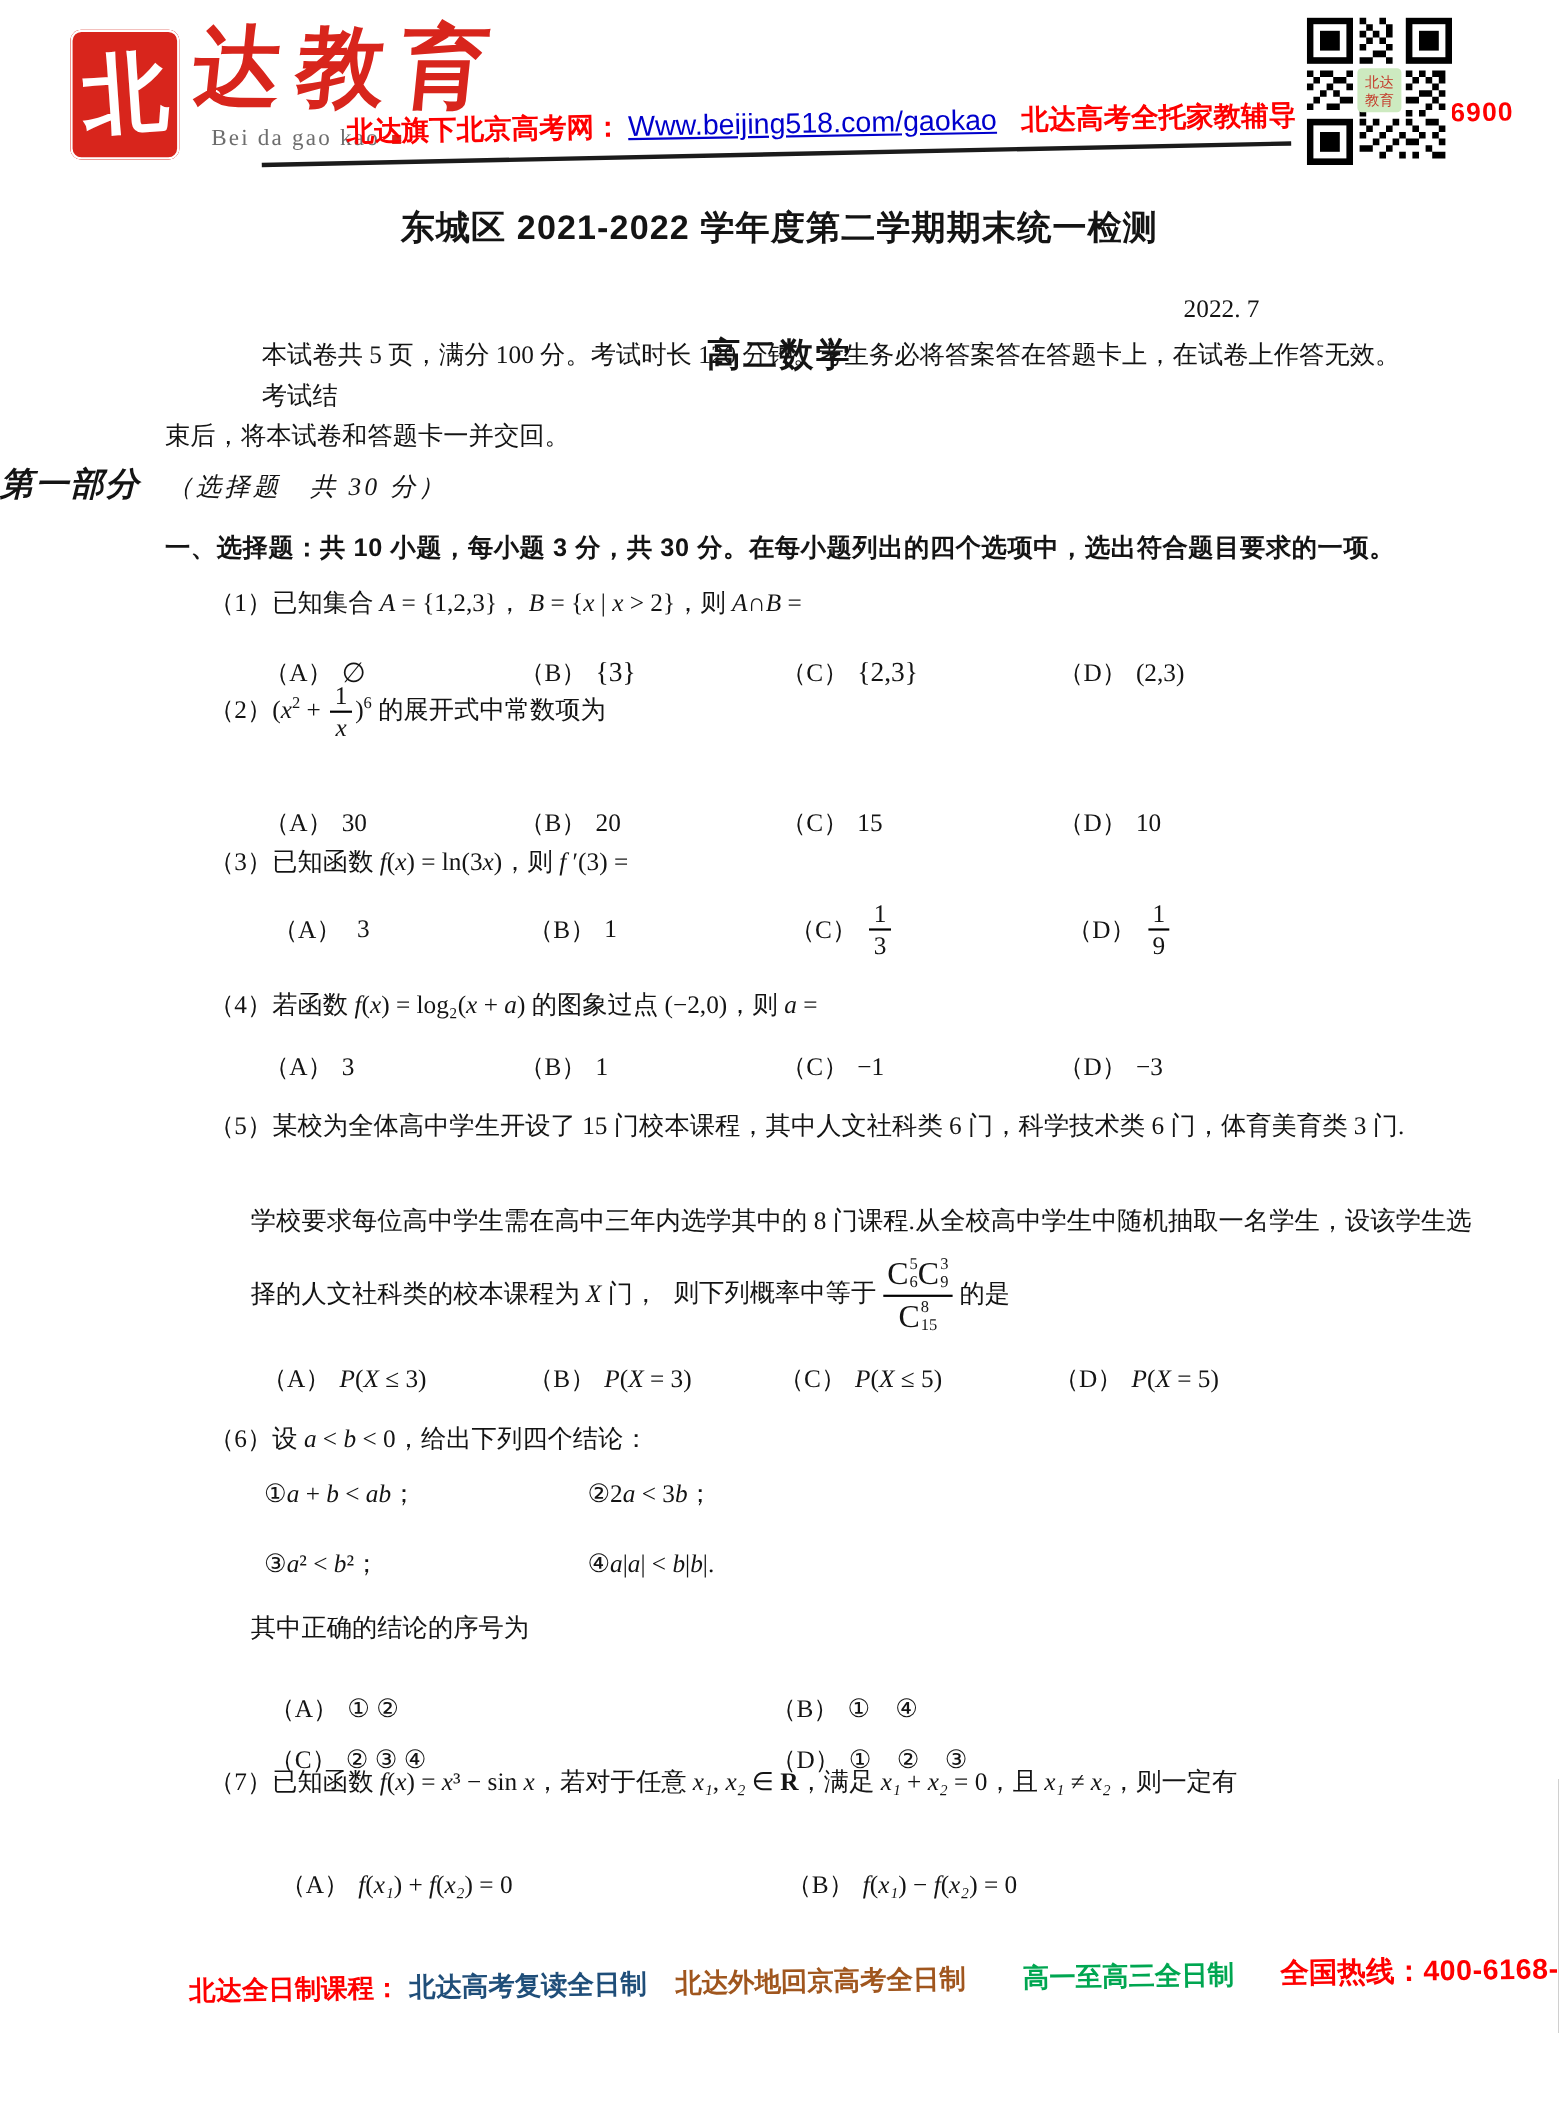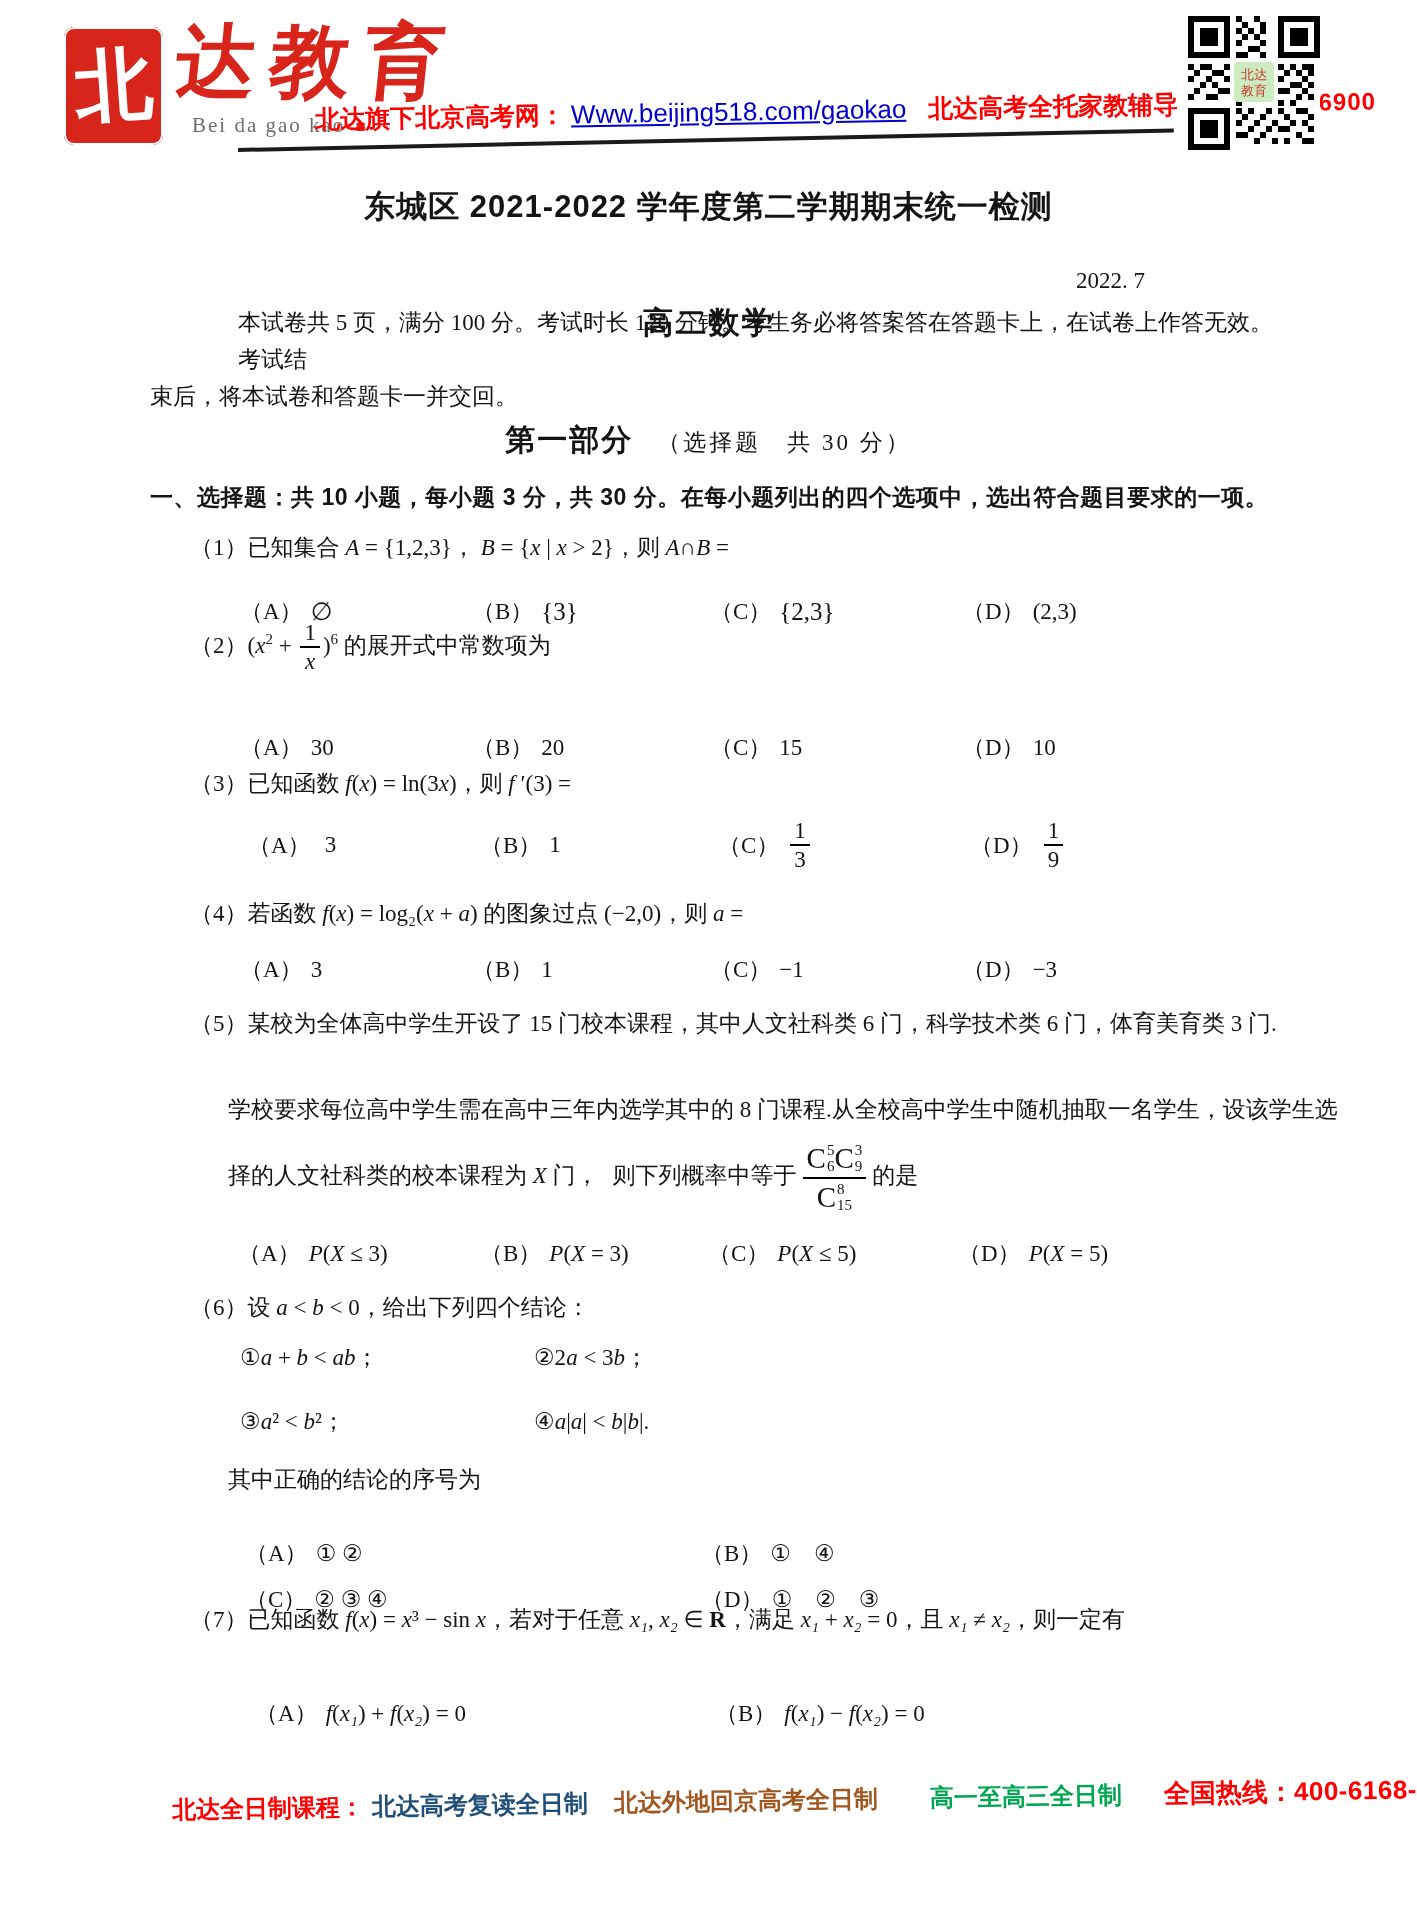--- a/index.html
+++ b/index.html
@@ -22,21 +22,21 @@
   .tag-link{color:#0000cc;font-size:26px;font-weight:400;text-decoration:underline;margin:0 6px;}
   .tag-phone{color:#fe0000;font-size:24px;font-weight:700;margin-left:6px;letter-spacing:1px;}
   .hr-line{height:4px;background:#1b1b1b;transform:rotate(-1.2deg);transform-origin:left center;}
 
   
   .center{left:0;width:100%;text-align:center;}
   .doc-title{font-family:"Liberation Sans",sans-serif;font-weight:700;font-size:31px;letter-spacing:1px;}
   .doc-subject{font-family:"Liberation Sans",sans-serif;font-weight:700;font-size:31px;letter-spacing:2px;margin-top:44px;}
   .doc-date{font-size:23px;}
   .intro{font-size:23px;line-height:37px;width:1125px;}
-  .part-head{display:flex;align-items:baseline;justify-content:center;width:100%;left:0;}
+  .part-head{display:flex;align-items:baseline;width:100%;left:0;font-style:italic;}
   .part-title{font-family:"Liberation Sans",sans-serif;font-weight:700;font-size:30px;letter-spacing:2px;}
   .part-note{font-size:23px;margin-left:24px;letter-spacing:3px;}
   .section-line{font-family:"Liberation Sans",sans-serif;font-weight:700;font-size:23px;letter-spacing:0.5px;}
 
   .stem{font-size:23px;white-space:nowrap;}
   .seg-c{font-family:"Liberation Serif",serif;}
   .seg-r{font-family:"Liberation Serif",serif;}
   .seg-i{font-family:"Liberation Serif",serif;font-style:italic;}
   .seg-b{font-family:"Liberation Serif",serif;font-weight:700;}
 

